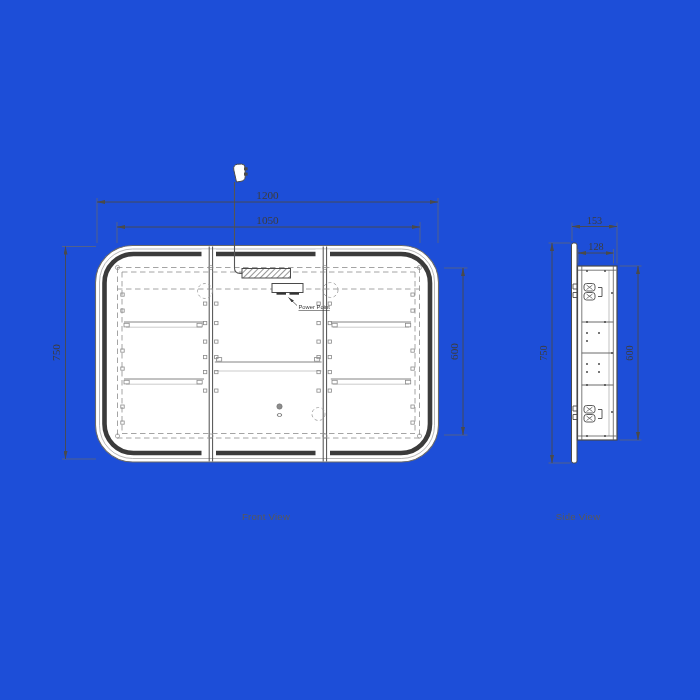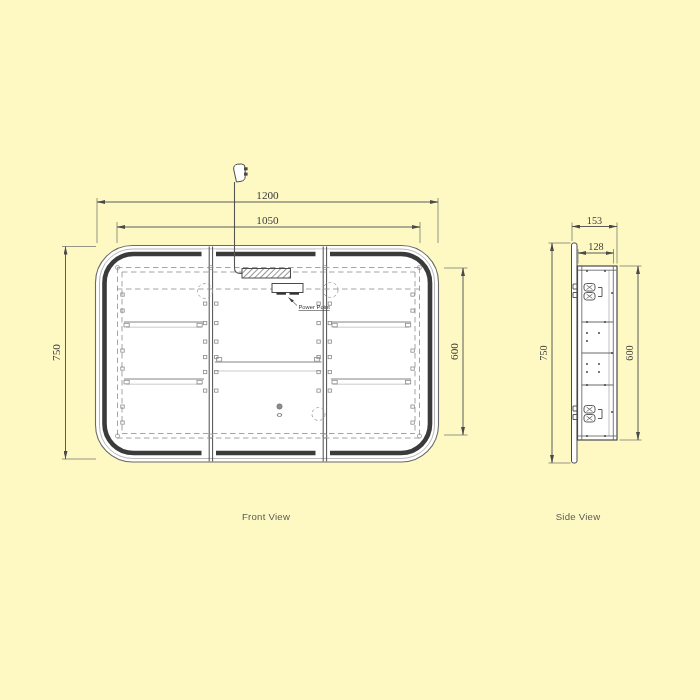--- a/index.html
+++ b/index.html
@@ -1,17 +1,17 @@
 <!DOCTYPE html>
 <html><head>
 <meta charset="utf-8">
 <title>Technical Drawing</title>
 <style>
   html,body{margin:0;padding:0;background:#ffffff;}
-  .stage{width:700px;height:700px;position:relative;background:#fef9c3;overflow:hidden;}
+  .stage{width:700px;height:700px;position:relative;background:#1d4ed8;overflow:hidden;}
   svg{display:block;}
   text{user-select:none;}
   .dimtxt{font-family:"Liberation Serif",serif;fill:#3d3d3d;}
   .viewlbl{font-family:"Liberation Sans",sans-serif;fill:#595959;letter-spacing:.25px;}
   .tiny{font-family:"Liberation Sans",sans-serif;fill:#3a3a3a;text-decoration:underline;}
 </style>
 </head>
 <body>
 
 <div class="stage">

